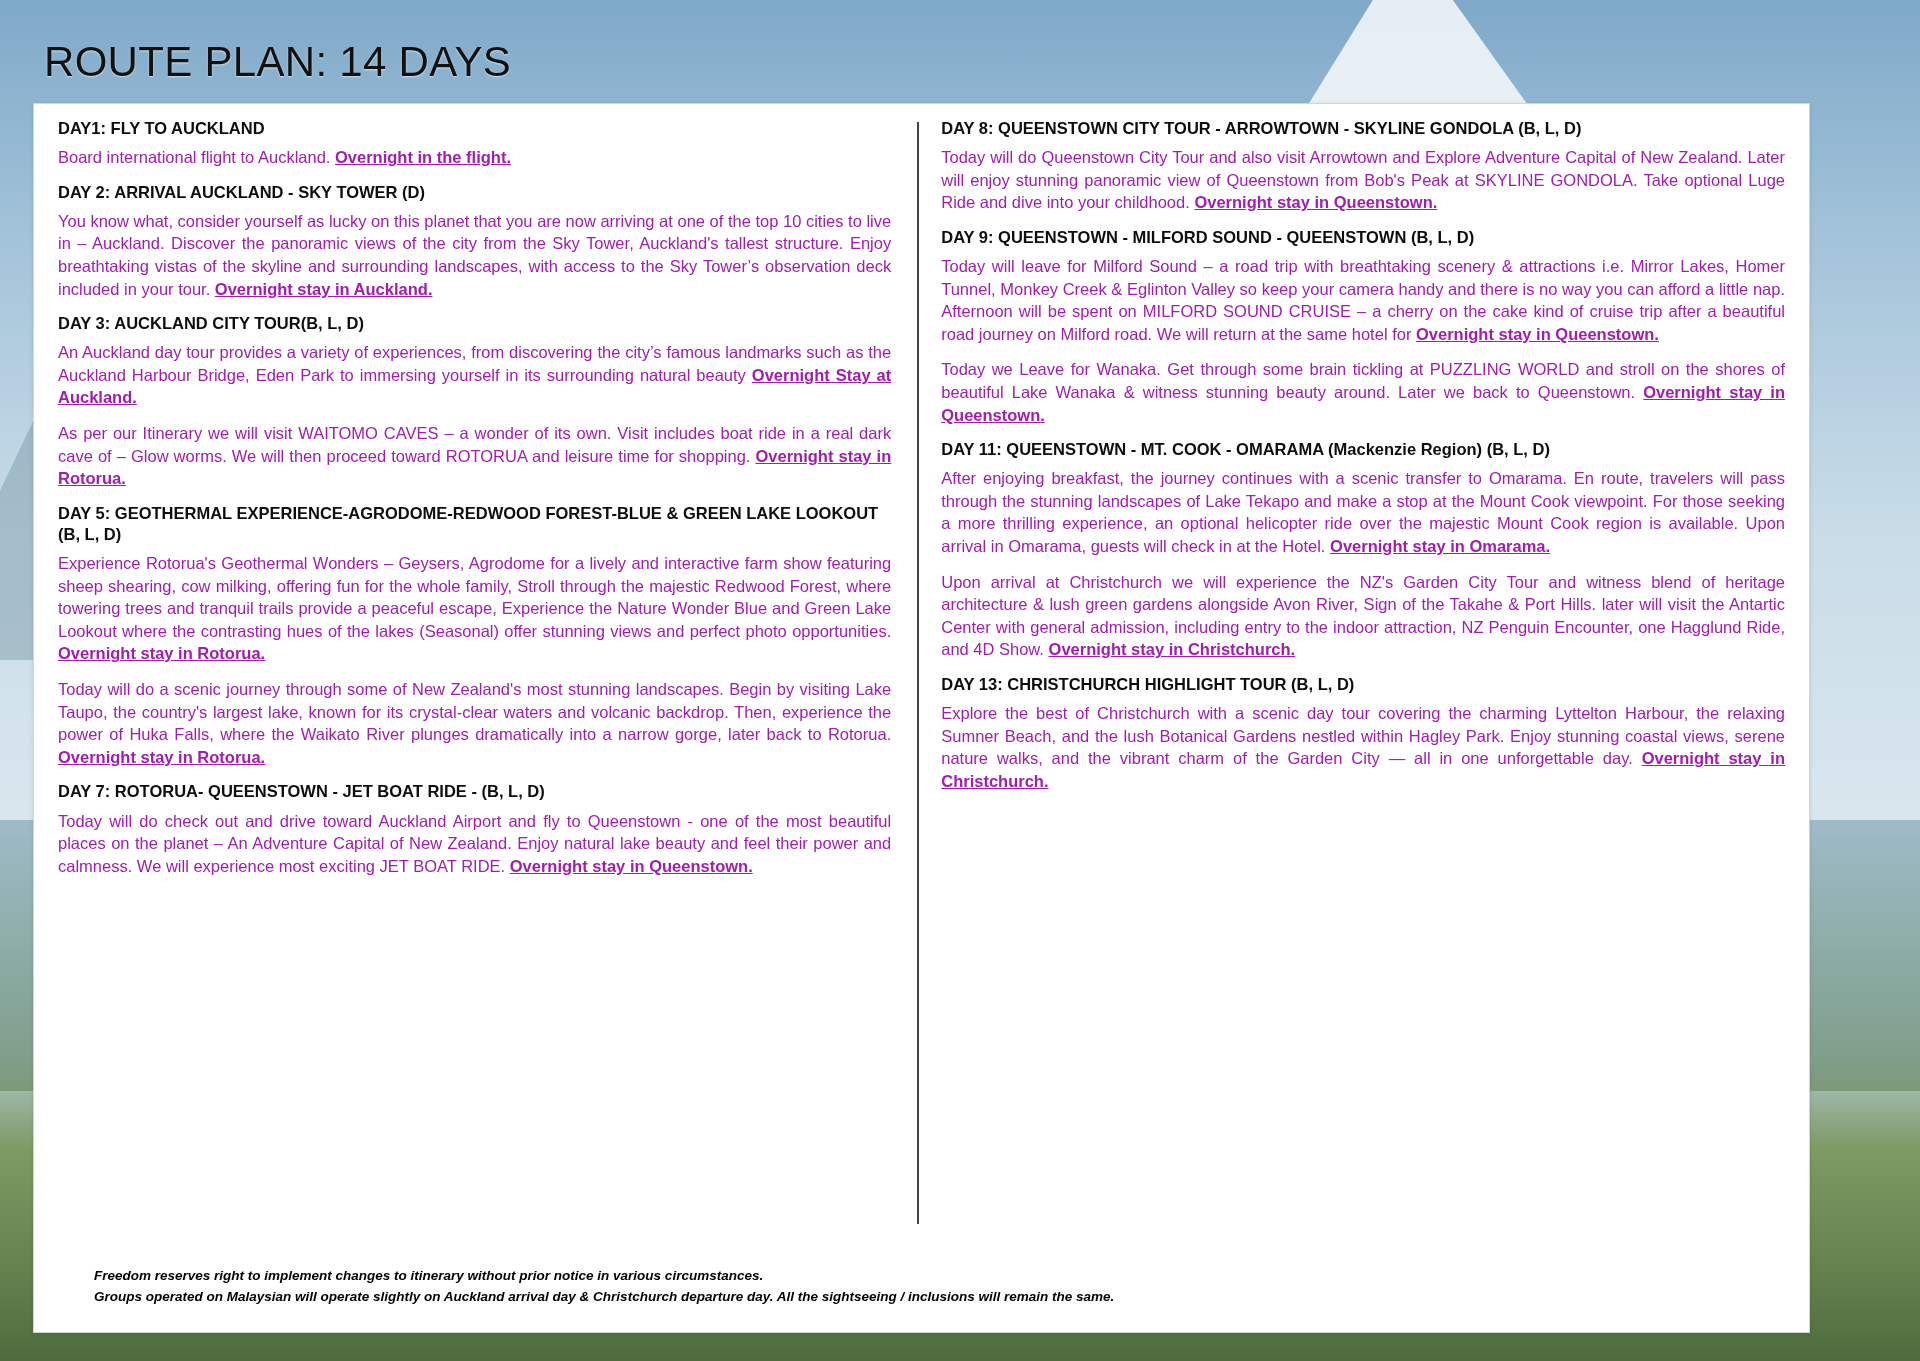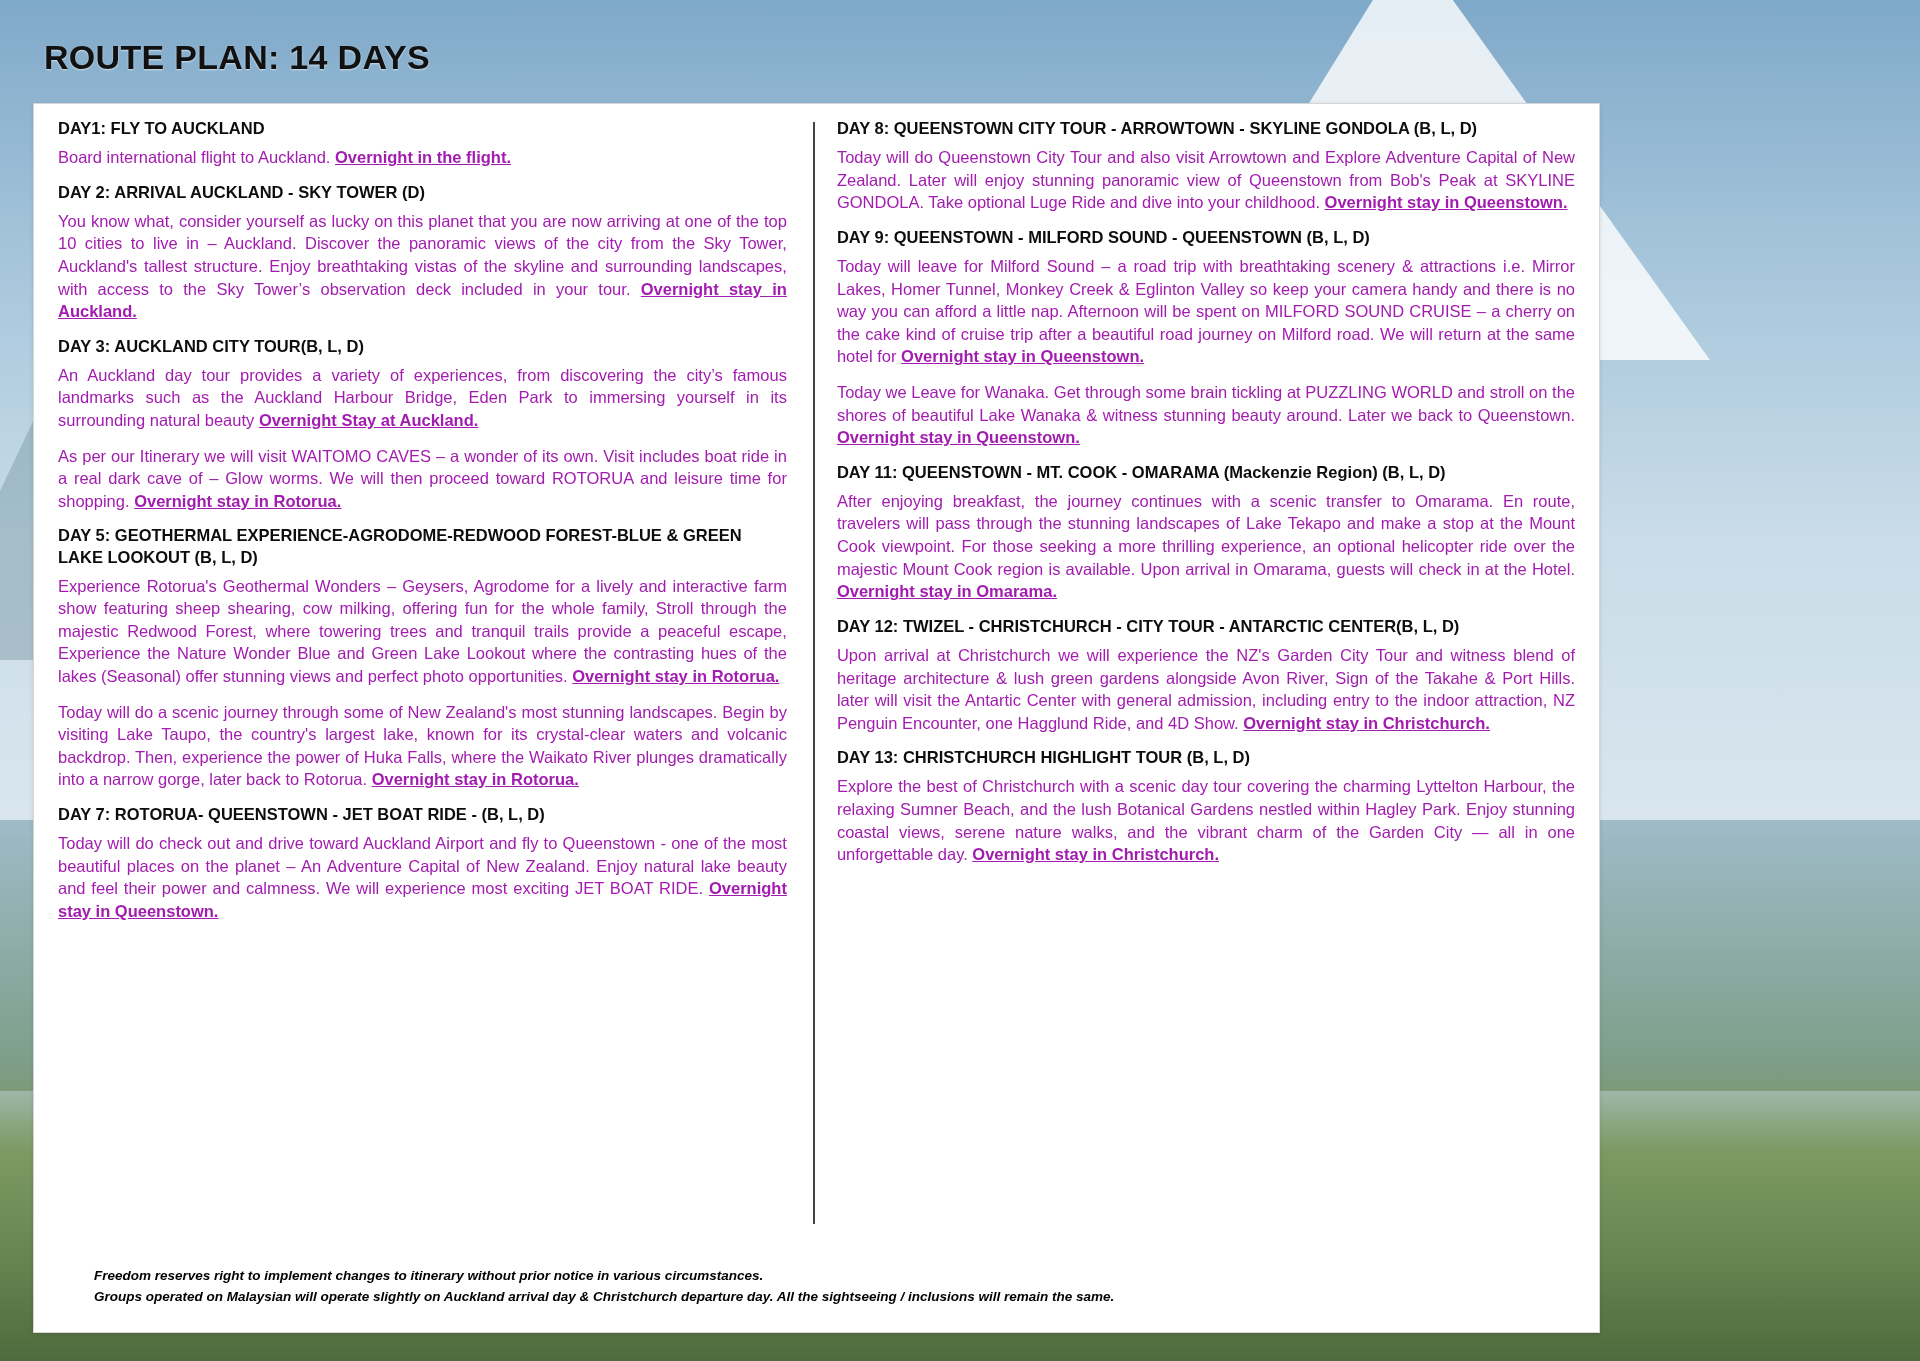--- a/index.html
+++ b/index.html
@@ -57,31 +57,31 @@
   }
   .bg-lake {
     position: absolute;
     left: 0; bottom: 150px; width: 1920px; height: 120px;
     background: linear-gradient(to bottom, #b9cfd8, #9fc0cd);
     opacity: .85;
   }
   .title {
     position: absolute;
     left: 44px; top: 38px;
-    font-size: 34px;
-    font-weight: bold;
+    font-size: 42px;
+    font-weight: normal;
     color: #111111;
     letter-spacing: 0.3px;
     text-shadow: 0 1px 2px rgba(255,255,255,0.6);
     z-index: 5;
   }
   .content-card {
     position: absolute;
     left: 33px; top: 103px;
-    width: 1567px;
+    width: 1777px;
     height: 1230px;
     background: #ffffff;
     border: 1px solid #d6d6d6;
     box-shadow: 0 1px 4px rgba(0,0,0,0.12);
     z-index: 4;
     box-sizing: border-box;
   }
   .columns {
     position: absolute;
     left: 0; top: 0;
@@ -196,21 +196,20 @@
             <div class="day-body"><span>Today will leave for Milford Sound – a road trip with breathtaking scenery &amp; attractions i.e. Mirror Lakes, Homer Tunnel, Monkey Creek &amp; Eglinton Valley so keep your camera handy and there is no way you can afford a little nap. Afternoon will be spent on MILFORD SOUND CRUISE – a cherry on the cake kind of cruise trip after a beautiful road journey on Milford road. We will return at the same hotel for </span><span class="ovn">Overnight stay in Queenstown.</span></div>
           </div>
           <div class="day-block">
             <div class="day-body"><span>Today we  Leave for Wanaka. Get through some brain tickling at PUZZLING WORLD and stroll on the shores of beautiful Lake Wanaka &amp;  witness stunning beauty around.  Later we back to Queenstown.  </span><span class="ovn">Overnight stay in Queenstown.</span></div>
           </div>
           <div class="day-block">
             <div class="day-head">DAY 11: QUEENSTOWN - MT. COOK - OMARAMA (Mackenzie Region)  (B, L, D)</div>
             <div class="day-body"><span>After enjoying breakfast, the journey continues with a scenic transfer to Omarama. En route, travelers will pass through the stunning landscapes of Lake Tekapo and make a stop at the Mount Cook viewpoint. For those seeking a more thrilling experience, an optional helicopter ride over the majestic Mount Cook region is available. Upon arrival in Omarama, guests will check in at the Hotel. </span><span class="ovn">Overnight stay in Omarama.</span></div>
           </div>
           <div class="day-block">
-            <div class="day-head">DAY 12: TWIZEL - CHRISTCHURCH - CITY TOUR - ANTARCTIC CENTER(B, L, D)</div>
             <div class="day-body"><span>Upon arrival at Christchurch we will experience the NZ's Garden City Tour  and witness blend of heritage architecture &amp; lush green gardens alongside Avon River, Sign of the Takahe &amp; Port Hills. later will visit the Antartic Center with general admission, including entry to the indoor attraction, NZ Penguin Encounter, one Hagglund Ride, and 4D Show. </span><span class="ovn">Overnight stay in Christchurch.</span></div>
           </div>
           <div class="day-block">
             <div class="day-head">DAY 13: CHRISTCHURCH HIGHLIGHT TOUR (B, L, D)</div>
             <div class="day-body"><span>Explore the best of Christchurch with a scenic day tour covering the charming Lyttelton Harbour, the relaxing Sumner Beach, and the lush Botanical Gardens nestled within Hagley Park. Enjoy stunning coastal views, serene nature walks, and the vibrant charm of the Garden City — all in one unforgettable day. </span><span class="ovn">Overnight stay in Christchurch.</span></div>
           </div>
         </div>
     </div>
 
     <div class="footer-notes">

